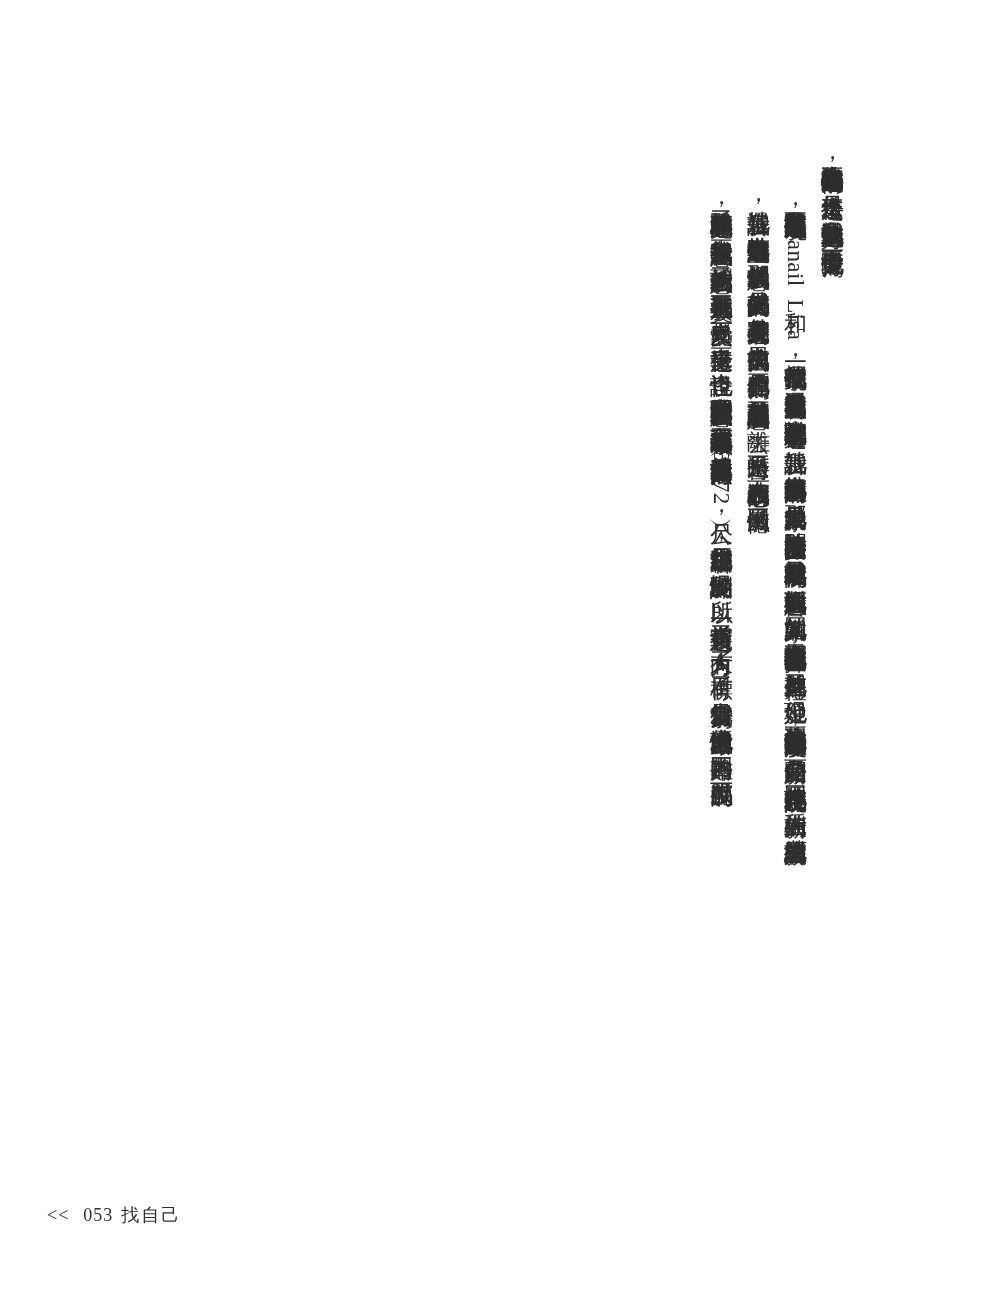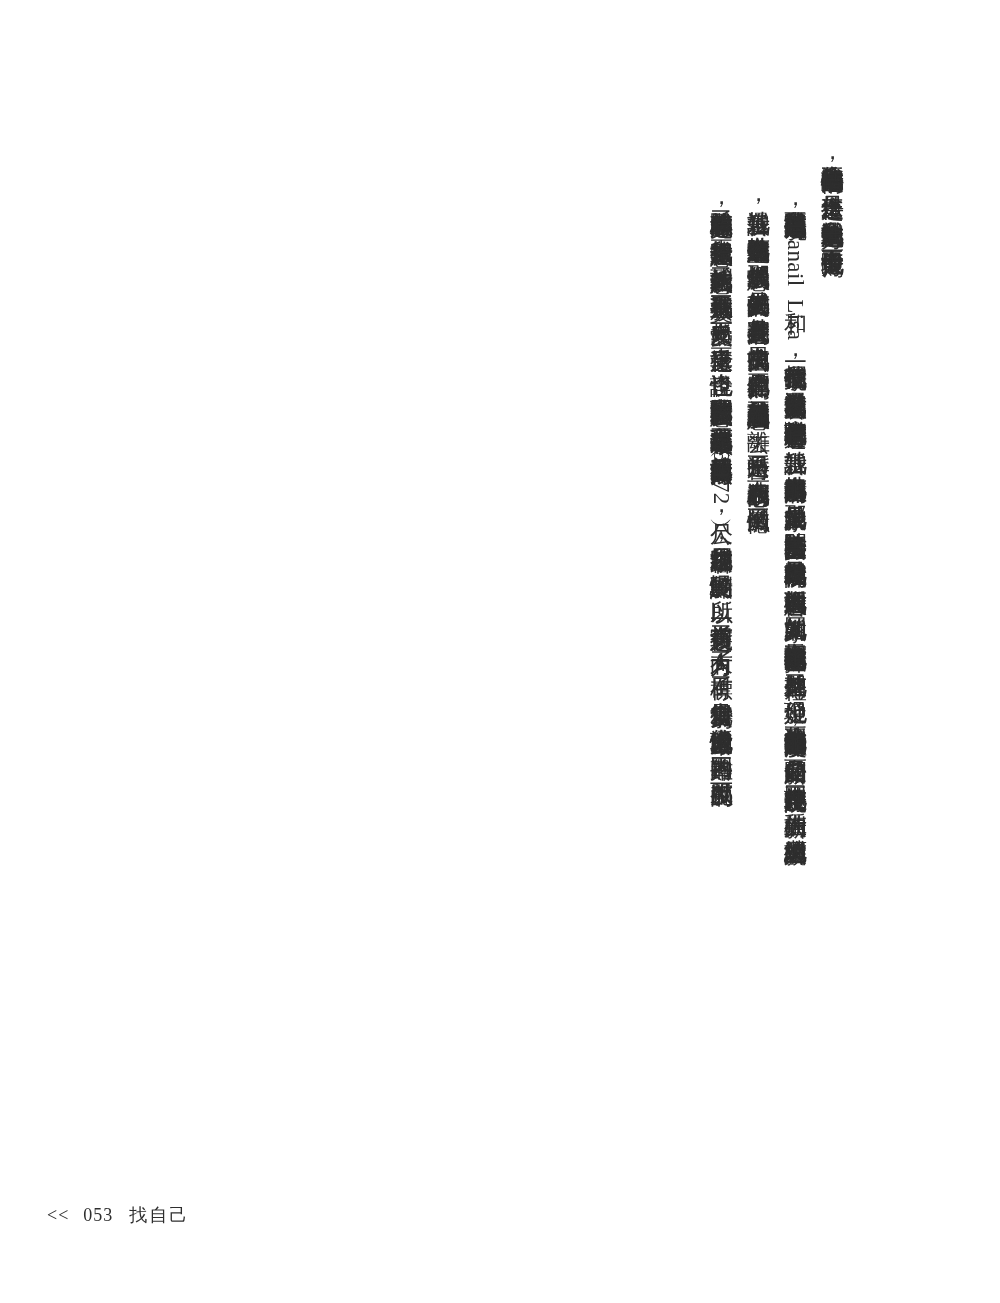--- a/index.html
+++ b/index.html
@@ -40,21 +40,21 @@
     top: 1203px;
     font-size: 18px;
     color: #2e2e2e;
     white-space: nowrap;
   }
   .footer .marker {
     letter-spacing: 1px;
     margin-right: 14px;
   }
   .footer .pagenum {
-    margin-right: 16px;
+    margin-right: 8px;
     letter-spacing: 1px;
   }
   .footer .section {
     letter-spacing: 2px;
   }
 </style>
 </head>
 <body>
 
 <div class="text-block">

